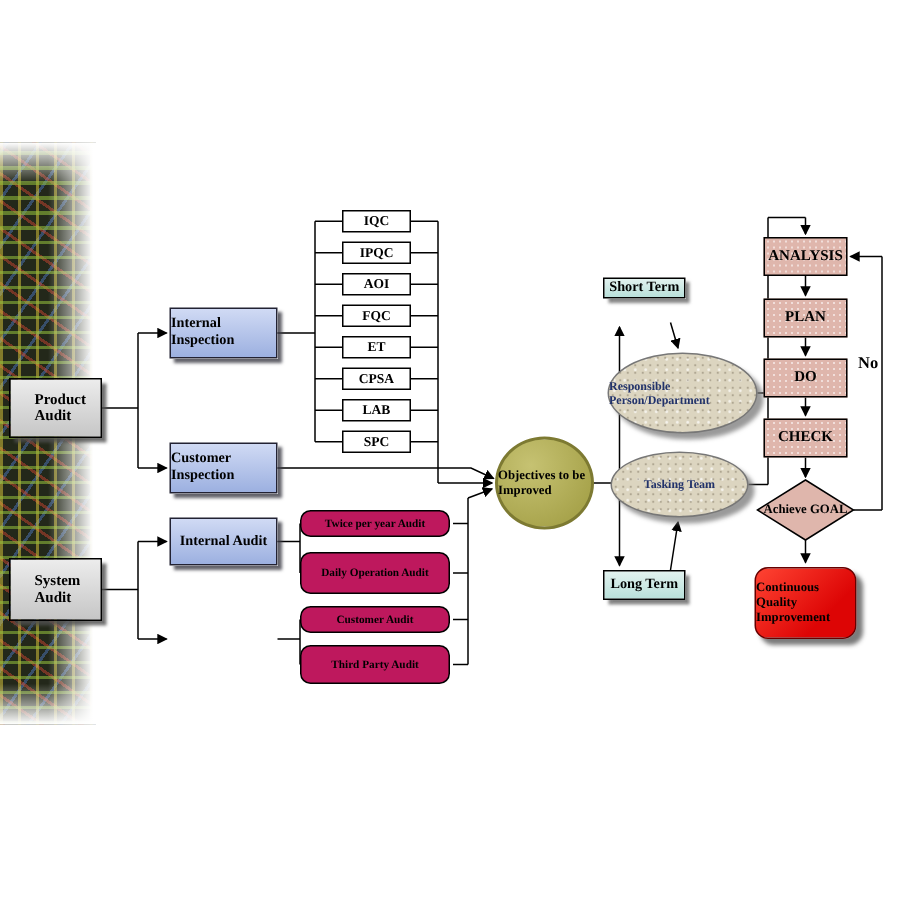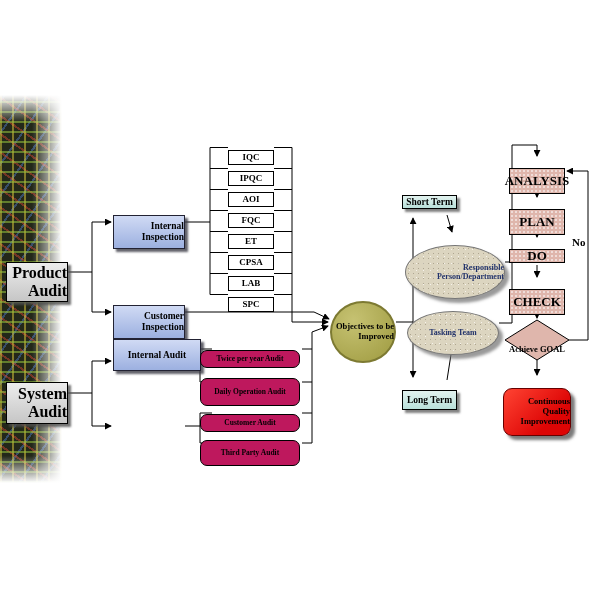--- a/index.html
+++ b/index.html
@@ -12,42 +12,42 @@
       repeating-linear-gradient(0deg, rgba(150,195,60,.55) 0 2px, transparent 2px 10px),
       repeating-linear-gradient(90deg, rgba(225,205,60,.5) 0 2px, transparent 2px 12px),
       repeating-linear-gradient(35deg, rgba(215,70,50,.45) 0 2px, transparent 2px 15px),
       repeating-linear-gradient(-55deg, rgba(85,135,225,.4) 0 2px, transparent 2px 18px);}
   .pcb-strip::after{content:"";position:absolute;inset:0;
     background:
       linear-gradient(to right, rgba(255,255,255,0) 50%, #fff 97%),
       linear-gradient(to bottom, #fff 0, rgba(255,255,255,0) 7%, rgba(255,255,255,0) 93%, #fff 100%);}
   .wires{position:absolute;left:0;top:0;z-index:1;}
   .node{position:absolute;z-index:2;display:flex;align-items:center;justify-content:center;
-        text-align:right;font-weight:bold;color:#000;line-height:1.15;box-sizing:border-box;margin-top:10px;}
+        text-align:left;font-weight:bold;color:#000;line-height:1.15;box-sizing:border-box;}
   .gray{background:linear-gradient(to bottom,#ececec,#c6c6c6);border:1.5px solid #000;
-        box-shadow:3px 3px 2px rgba(80,80,80,.8);font-size:16px;}
+        box-shadow:3px 3px 2px rgba(80,80,80,.8);font-size:10px;padding-left:16px;}
   .blue{background:linear-gradient(to bottom,#d0daf4,#9cb0e0);border:1px solid #223;
         box-shadow:3px 3px 2px rgba(60,60,70,.8);font-size:9.5px;}
   .white-sm{left:228px;width:46px;height:15px;background:#fff;border:1.2px solid #000;
         font-size:9px;}
   .round-sm{left:200px;width:100px;background:#be185d;border:1.3px solid #000;border-radius:7px;
         font-size:7.5px;}
   .teal{background:linear-gradient(to bottom,#e2f2ef,#b9e0da);border:1px solid #000;
         box-shadow:3px 3px 2px rgba(90,90,90,.75);font-size:9.5px;}
   .olive{background:radial-gradient(circle at 35% 30%,#c6c272,#a8a44c 75%);
         border:2px solid #7d7a32;border-radius:50%;font-size:8.5px;}
   .ellipse{background-color:#dcd5c0;
         background-image:radial-gradient(circle, rgba(120,110,90,.45) 0 .8px, transparent 1px),
                          radial-gradient(circle, rgba(255,255,255,.7) 0 .8px, transparent 1px);
         background-size:5px 5px,7px 7px;
         border:1px solid #777;border-radius:50%;
         box-shadow:4px 4px 3px rgba(120,120,120,.75);color:#22336b;font-size:8px;}
   .pink{background-color:#dfb6ac;
         background-image:radial-gradient(circle, rgba(255,255,255,.55) 0 .7px, transparent 1px);
-        background-size:4px 4px;border:1px solid #000;font-size:13px;}
+        background-size:4px 4px;border:1px solid #000;font-size:10px;}
   .red{background:linear-gradient(135deg,#ff4433,#dd0505 70%);border:1px solid #600;
        border-radius:9px;box-shadow:4px 4px 3px rgba(100,100,100,.85);font-size:8.5px;}
   .diamond-label{background:none;border:none;font-size:8.5px;z-index:3;}
   .no-label{position:absolute;z-index:2;font-weight:bold;font-size:11px;color:#000;}
 </style>
 </head>
 <body>
 
 <div class="canvas">
 
@@ -135,21 +135,21 @@
       <path d="M588,171 L567,171" marker-end="url(#arr)"></path>
     </g>
     <polygon points="505,340 537,320 569,340 537,360" fill="#dfb6ac" stroke="#000" stroke-width="1"></polygon>
   </svg>
 
   <div class="node gray" style="left:6px;top:252px;width:62px;height:40px">Product Audit</div>
   <div class="node gray" style="left:6px;top:372px;width:62px;height:42px">System Audit</div>
 
   <div class="node blue" style="left:113px;top:205px;width:72px;height:34px">Internal Inspection</div>
   <div class="node blue" style="left:113px;top:295px;width:72px;height:34px">Customer Inspection</div>
-  <div class="node blue" style="left:113px;top:329px;width:88px;height:32px">Internal Audit</div>
+  <div class="node blue" style="left:113px;top:345px;width:72px;height:32px">Internal Audit</div>
 
   <div class="node white-sm" style="top:140px">IQC</div>
   <div class="node white-sm" style="top:161px">IPQC</div>
   <div class="node white-sm" style="top:182px">AOI</div>
   <div class="node white-sm" style="top:203px">FQC</div>
   <div class="node white-sm" style="top:224px">ET</div>
   <div class="node white-sm" style="top:245px">CPSA</div>
   <div class="node white-sm" style="top:266px">LAB</div>
   <div class="node white-sm" style="top:287px">SPC</div>
 
@@ -161,21 +161,21 @@
   <div class="node olive" style="left:330px;top:291px;width:66px;height:62px">Objectives to be Improved</div>
 
   <div class="node teal" style="left:402px;top:185px;width:55px;height:14px">Short Term</div>
   <div class="node teal" style="left:402px;top:380px;width:55px;height:20px">Long Term</div>
 
   <div class="node ellipse" style="left:405px;top:235px;width:100px;height:54px">Responsible Person/Department</div>
   <div class="node ellipse" style="left:407px;top:301px;width:92px;height:44px">Tasking Team</div>
 
   <div class="node pink" style="left:509px;top:158px;width:56px;height:26px">ANALYSIS</div>
   <div class="node pink" style="left:509px;top:199px;width:56px;height:26px">PLAN</div>
-  <div class="node pink" style="left:509px;top:239px;width:56px;height:14px">DO</div>
+  <div class="node pink" style="left:509px;top:239px;width:56px;height:26px">DO</div>
   <div class="node pink" style="left:509px;top:279px;width:56px;height:26px">CHECK</div>
 
   <div class="node diamond-label" style="left:507px;top:322px;width:60px;height:36px">Achieve GOAL</div>
 
   <div class="node red" style="left:503px;top:378px;width:68px;height:48px">Continuous Quality Improvement</div>
 
   <div class="no-label" style="left:572px;top:236px">No</div>
 
 </div>
 

